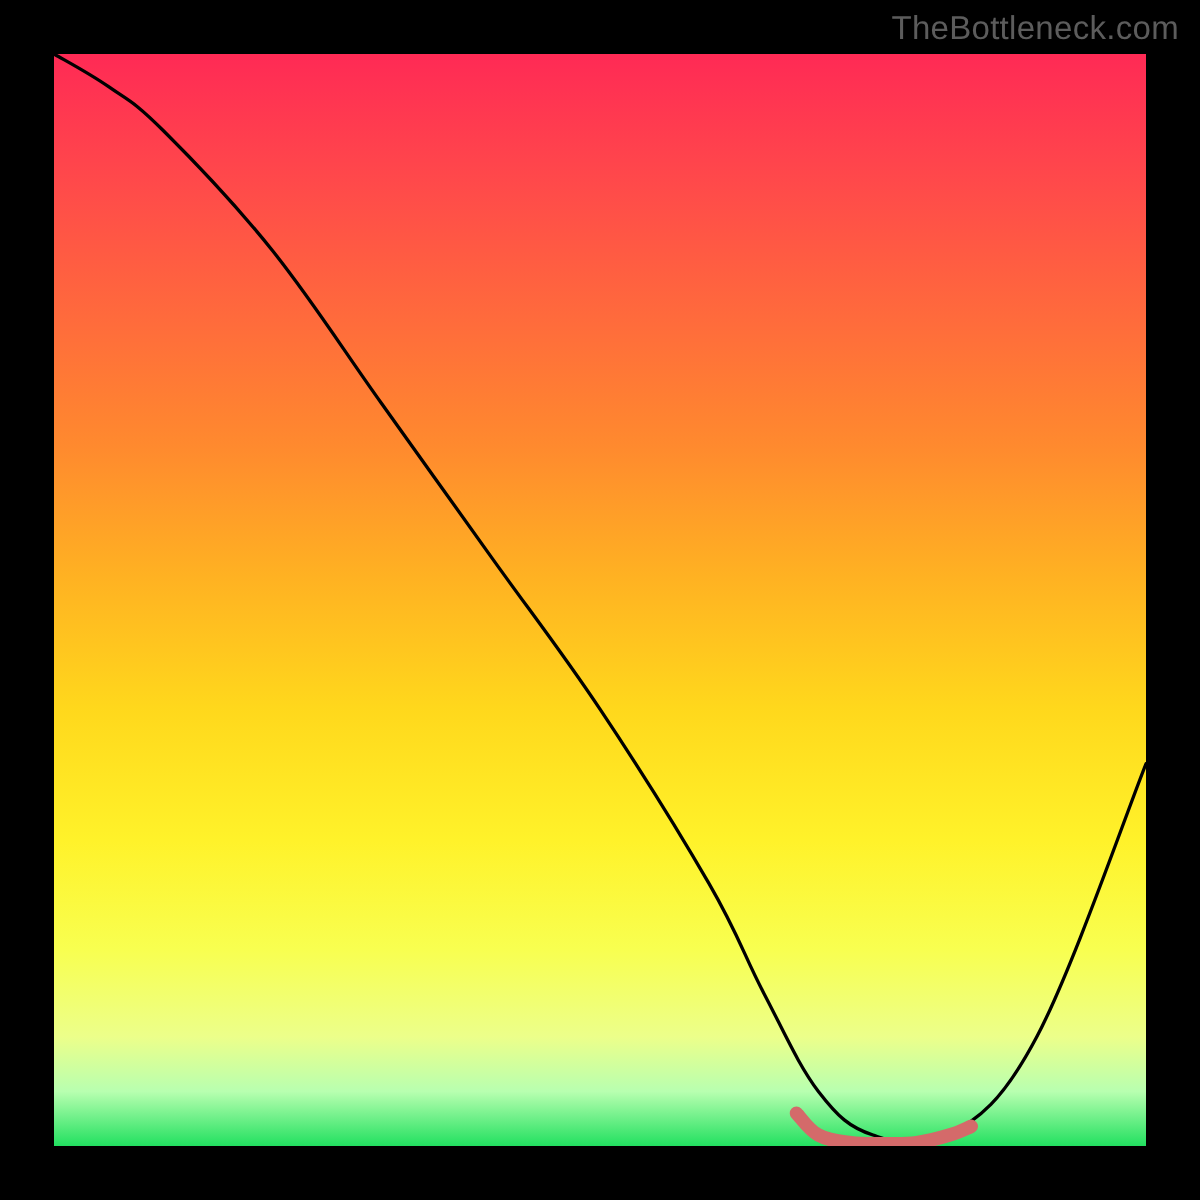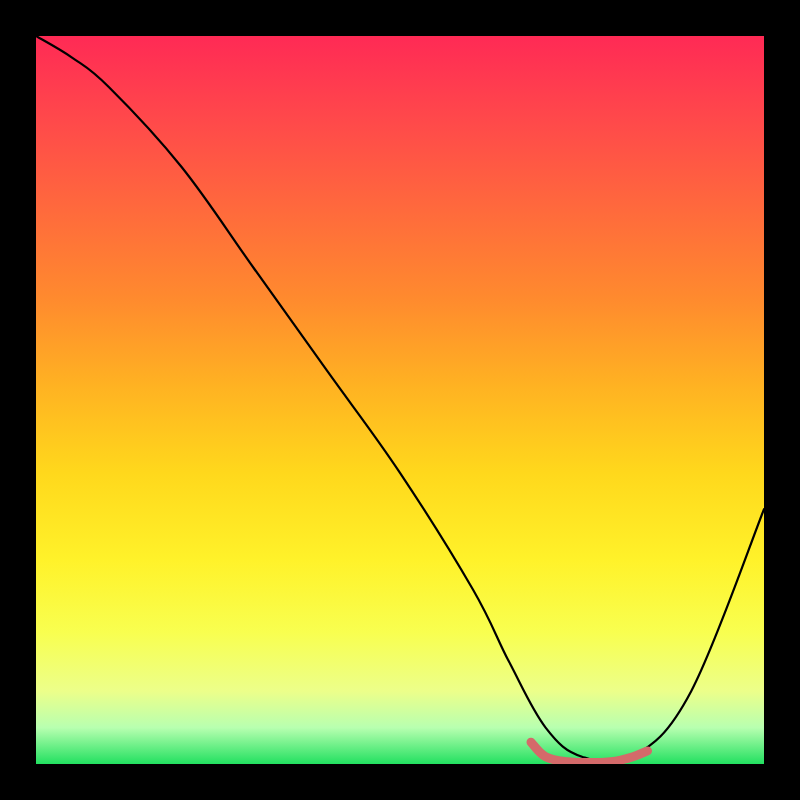--- a/index.html
+++ b/index.html
@@ -51,20 +51,21 @@
     inset: 0;
     width: 100%;
     height: 100%;
   }
 </style>
 </head>
 <body>
 
 <div class="frame">
 
+  <div class="watermark">TheBottleneck.com</div>
 
   <div class="plot-area">
     <svg class="curve" viewBox="0 0 728 728" preserveAspectRatio="none">
       <g>
         <path id="main-path" fill="none" stroke="#000000" stroke-width="2.2" stroke-linecap="round" stroke-linejoin="round" d="M 0.0 0.0 C 6.6 3.9, 23.3 12.7, 36.4 21.8 C 49.5 31.0, 53.1 31.3, 72.8 51.0 C 92.5 70.6, 119.4 98.3, 145.6 131.0 C 171.8 163.8, 192.2 196.3, 218.4 233.0 C 244.6 269.7, 265.0 298.2, 291.2 334.9 C 317.4 371.6, 337.8 397.5, 364.0 436.8 C 390.2 476.1, 417.1 519.2, 436.8 553.3 C 456.5 587.4, 460.1 601.2, 473.2 626.1 C 486.3 651.0, 496.5 674.6, 509.6 691.6 C 522.7 708.6, 530.3 715.5, 546.0 720.7 C 561.7 726.0, 577.3 732.5, 597.0 720.7 C 616.6 708.9, 631.6 699.8, 655.2 655.2 C 678.8 610.6, 714.9 506.0, 728.0 473.2"></path>
       </g>
       <g>
         <path id="opt-path" fill="none" stroke="#d46a6a" stroke-width="9" stroke-linecap="round" stroke-linejoin="round" d="M 495.0 706.2 C 497.7 708.8, 503.0 717.2, 509.6 720.7 C 516.2 724.3, 523.6 724.8, 531.4 725.8 C 539.3 726.9, 545.4 726.5, 553.3 726.5 C 561.1 726.5, 567.3 726.9, 575.1 725.8 C 583.0 724.8, 590.4 722.7, 597.0 720.7 C 603.5 718.8, 608.9 715.9, 611.5 714.9"></path>
       </g>
     </svg>

